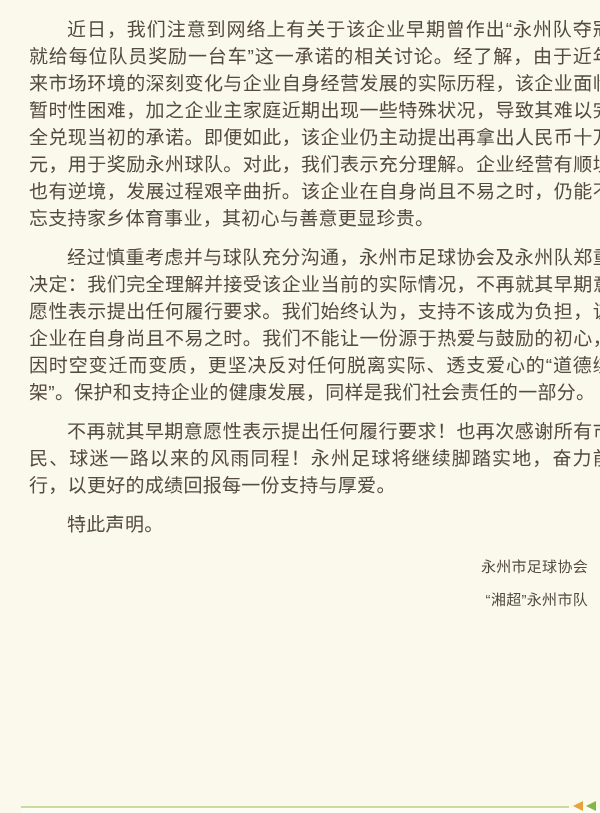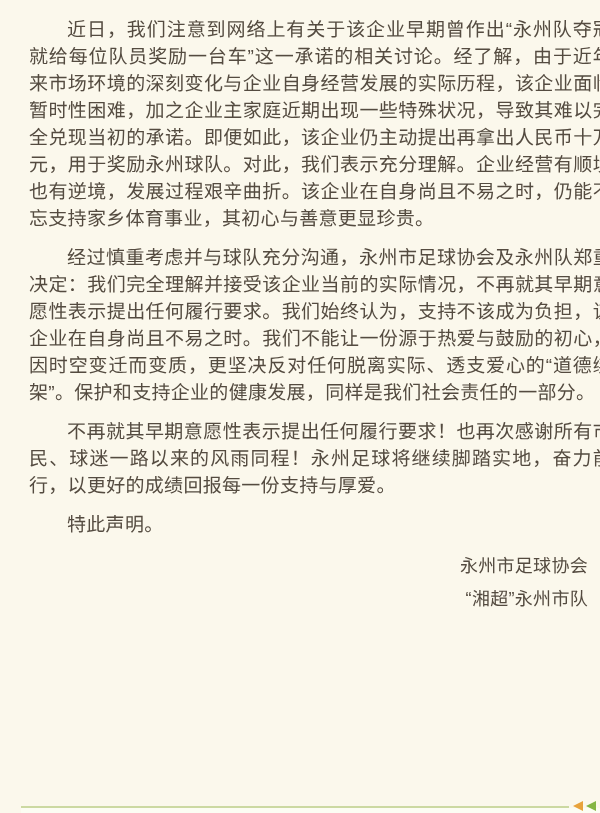--- a/index.html
+++ b/index.html
@@ -35,21 +35,21 @@
     text-indent:2em;
     letter-spacing:0.3px;
     margin-bottom:12px;
   }
   .signature{
     margin-top:8px;
     padding-right:24px;
     text-align:right;
   }
   .signature .sig-line{
-    font-size:18px;
+    font-size:15px;
     line-height:33px;
     letter-spacing:0.3px;
   }
   footer{
     position:absolute;
     left:0;bottom:0;
     width:600px;height:18px;
   }
   .footer-strip{
     position:absolute;

